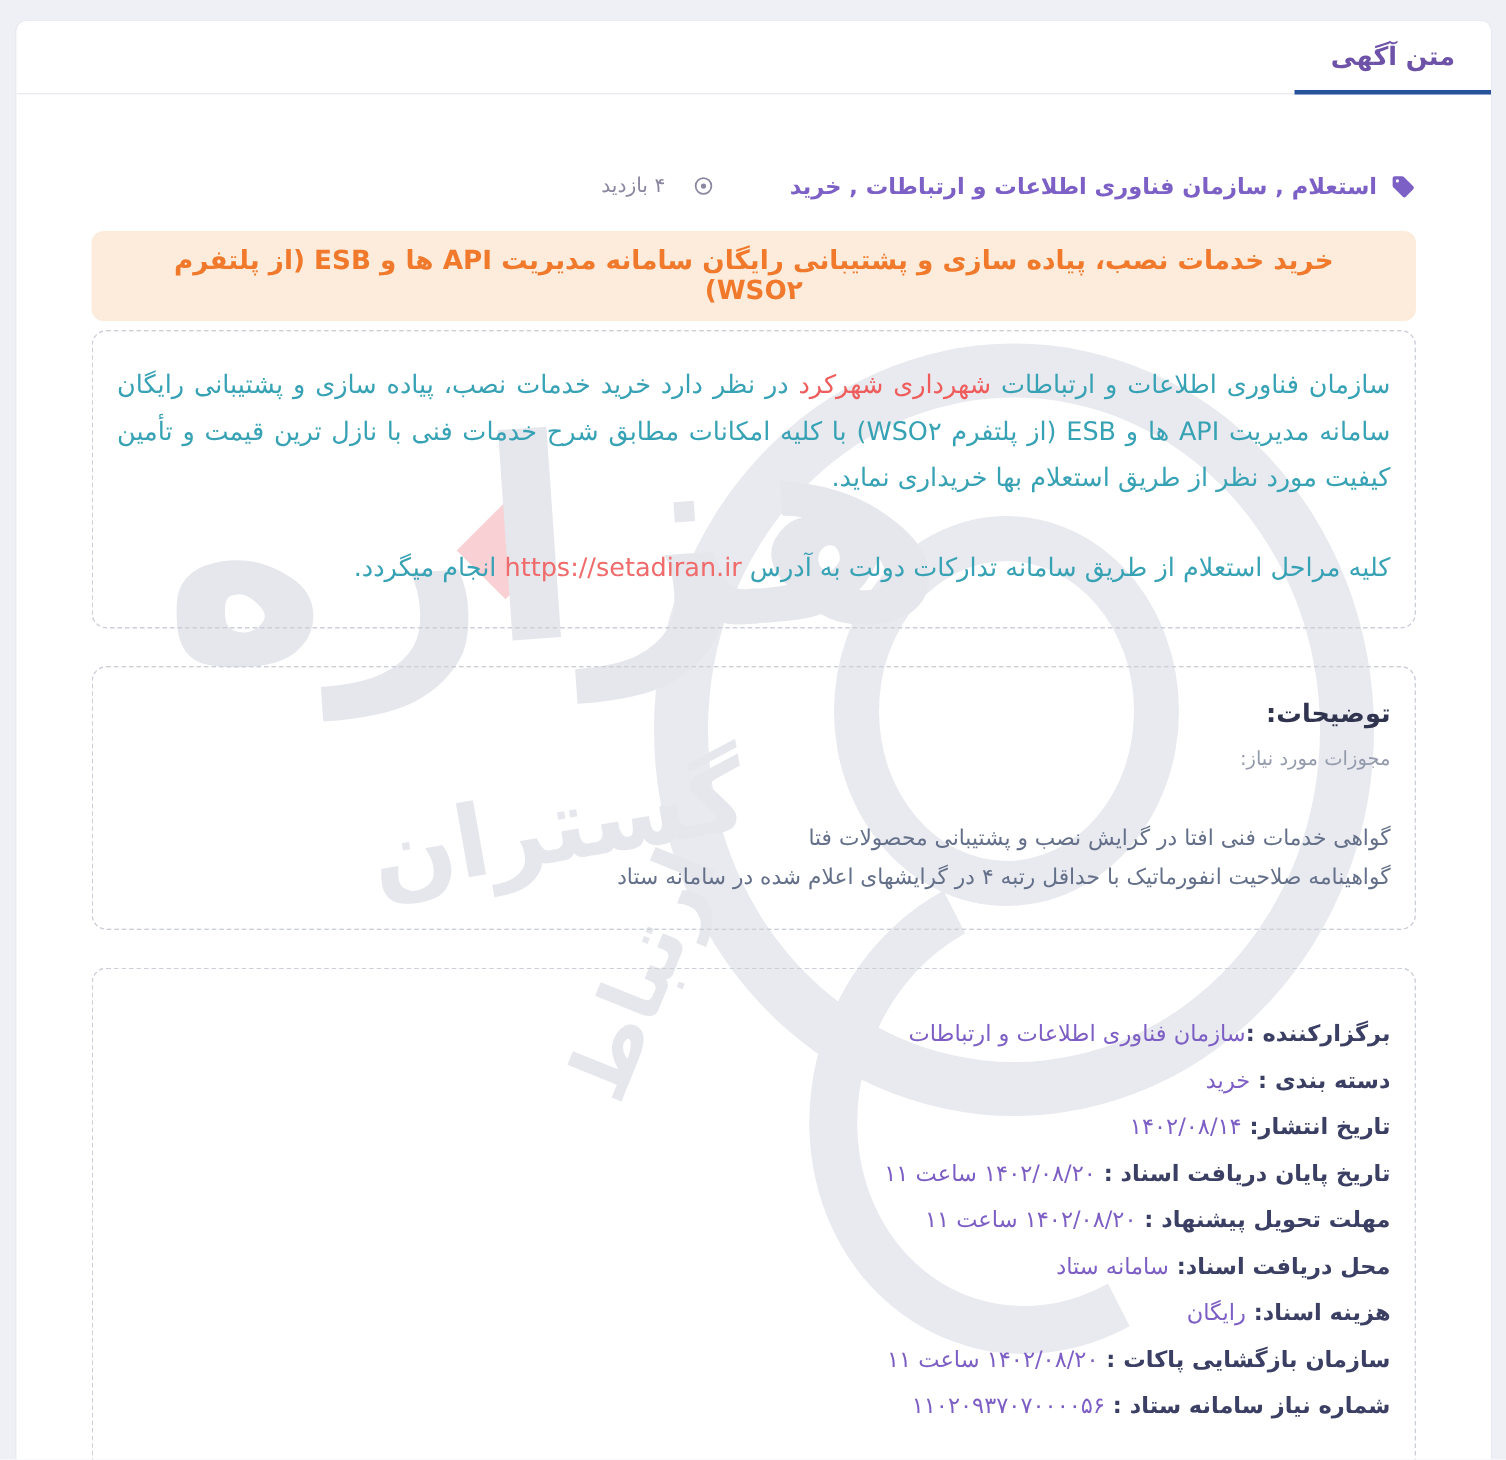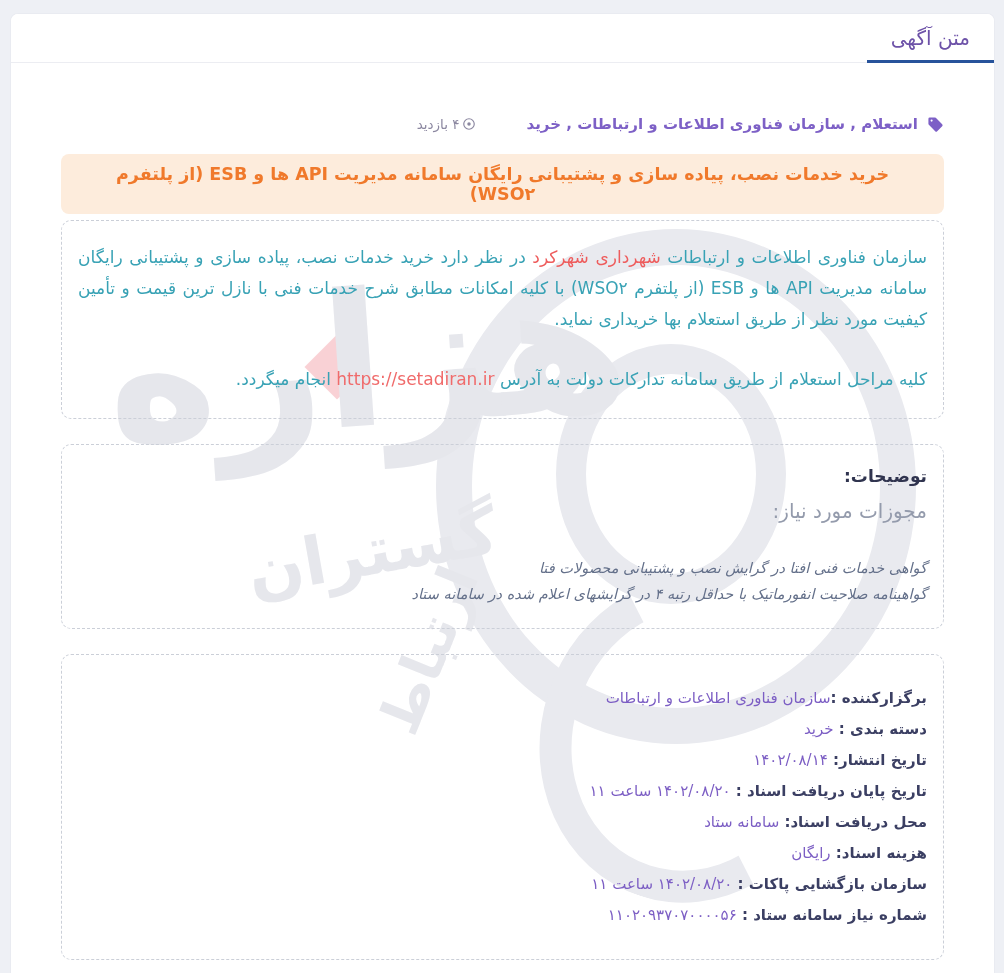--- a/index.html
+++ b/index.html
@@ -23,21 +23,21 @@
   .tabbar {
     position: relative; z-index: 3;
     height: 49px; background: var(--c-card-bg, #fff);
     border-bottom: 1px solid var(--c-divider, #ecedf2);
     display: flex; align-items: stretch;
   }
   .tab {
     position: relative;
     min-width: 119px; padding: 0 24px;
     display: flex; align-items: center; justify-content: center;
-    font-size: 20px; font-weight: normal;
+    font-size: 17px; font-weight: bold;
     color: var(--c-tab-text, #6d52a8);
     cursor: pointer;
   }
   .tab.active::after {
     content: ""; position: absolute; left: 0; right: 0; bottom: -1px;
     height: 3px; background: var(--c-tab-underline, #27539b);
   }
   .content {
     position: relative; z-index: 2;
     padding: 46px 50px 40px 50px;
@@ -81,21 +81,21 @@
   .meta-row {
     display: flex; align-items: center; gap: 9px;
     margin: 2px 0 17px 0; height: 26px;
   }
   .tag-icon { display: inline-flex; color: var(--c-tags-text, #7d60c6); }
   .tags {
     color: var(--c-tags-text, #7d60c6);
     font-size: 15px; font-weight: bold; cursor: pointer;
   }
   .views {
-    display: inline-flex; align-items: center; gap: 2px;
+    display: inline-flex; align-items: center; gap: 18px;
     margin-right: 42px;
     color: var(--c-views-text, #8b87a0); font-size: 13.5px;
   }
   .eye-icon { display: inline-flex; color: var(--c-views-text, #8b87a0); }
   
   .title-box {
     background: var(--c-title-bg, #fdecdc);
     color: var(--c-title-text, #f0792b);
     border-radius: 8px;
     min-height: 60px; padding: 10px 24px;
@@ -117,22 +117,22 @@
     font-size: 17px; line-height: 31px; text-align: justify;
   }
   .intro-note { margin: 29px 0 2px 0; text-align: right; }
   .seg-teal { color: var(--c-teal, #38a2b5); text-align: center; }
   .seg-red { color: var(--c-red, #ee5c5c); }
   .seg-link { color: var(--c-link, #f06b6b); cursor: pointer; }
   .desc-heading {
     margin: 0 0 13px 0; color: var(--c-heading, #30344f);
     font-size: 17px; font-weight: bold;
   }
-  .desc-sub { color: var(--c-muted, #949bac); font-size: 20px; margin-bottom: 32px; }
-  .req-item { color: var(--c-req-text, #64708a); font-size: 14.5px; line-height: 26px; font-style: italic; }
+  .desc-sub { color: var(--c-muted, #949bac); font-size: 13px; margin-bottom: 32px; }
+  .req-item { color: var(--c-req-text, #64708a); font-size: 14.5px; line-height: 26px; }
   .details-box { padding-top: 28px; padding-bottom: 28px; }
   .detail-row { font-size: 15px; line-height: 31px; }
   .detail-label { color: var(--c-label, #3b3f63); font-weight: bold; }
   .detail-value { color: var(--c-value, #7c5ec4); }
 </style>
 </head>
 <body>
 
 <div class="page">
   <div class="card">
@@ -188,20 +188,21 @@
         <div class="req-item">گواهی خدمات فنی افتا در گرایش نصب و پشتیبانی محصولات فتا</div>
         <div class="req-item">گواهینامه صلاحیت انفورماتیک با حداقل رتبه ۴ در گرایشهای اعلام شده در سامانه ستاد</div>
       </div>
 
       <div class="dashed-box details-box">
         <div>
             <div class="detail-row"><b class="detail-label">برگزارکننده :</b><span class="detail-value">سازمان فناوری اطلاعات و ارتباطات</span></div>
             <div class="detail-row"><b class="detail-label">دسته بندی : </b><span class="detail-value">خرید</span></div>
             <div class="detail-row"><b class="detail-label">تاریخ انتشار: </b><span class="detail-value">۱۴۰۲/۰۸/۱۴</span></div>
             <div class="detail-row"><b class="detail-label">تاریخ پایان دریافت اسناد : </b><span class="detail-value">۱۴۰۲/۰۸/۲۰ ساعت ۱۱</span></div>
+            <div class="detail-row"><b class="detail-label">مهلت تحویل پیشنهاد : </b><span class="detail-value">۱۴۰۲/۰۸/۲۰ ساعت ۱۱</span></div>
             <div class="detail-row"><b class="detail-label">محل دریافت اسناد: </b><span class="detail-value">سامانه ستاد</span></div>
             <div class="detail-row"><b class="detail-label">هزینه اسناد: </b><span class="detail-value">رایگان</span></div>
             <div class="detail-row"><b class="detail-label">سازمان بازگشایی پاکات : </b><span class="detail-value">۱۴۰۲/۰۸/۲۰ ساعت ۱۱</span></div>
             <div class="detail-row"><b class="detail-label">شماره نیاز سامانه ستاد : </b><span class="detail-value">۱۱۰۲۰۹۳۷۰۷۰۰۰۰۵۶</span></div>
           </div>
       </div>
 
     </div>
   </div>
 </div>

